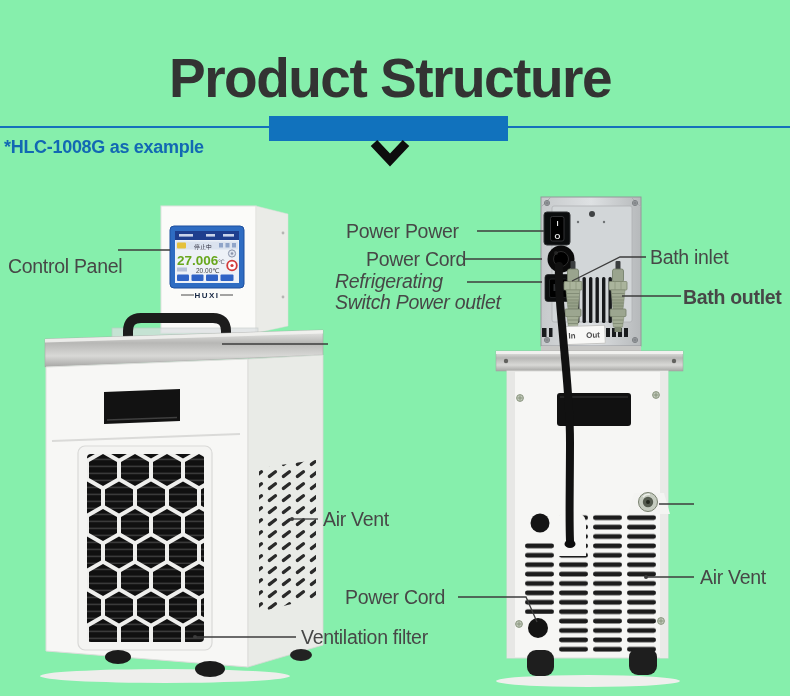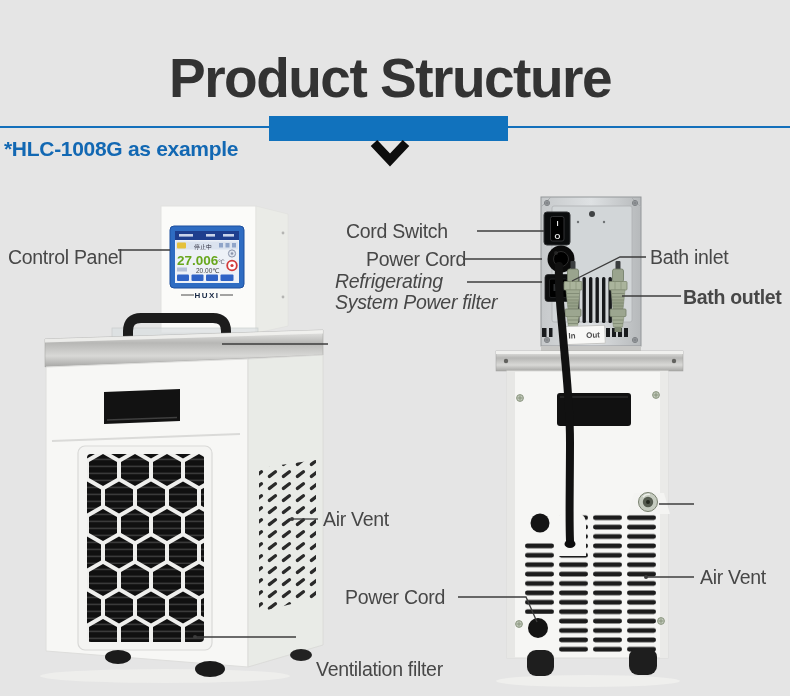--- a/index.html
+++ b/index.html
@@ -1,23 +1,23 @@
 <!DOCTYPE html>
 <html><head>
 <meta charset="utf-8">
 <style>
   html,body{margin:0;padding:0;background:#fff;}
-  .canvas{position:relative;width:790px;height:696px;background:#e5e5e5;overflow:hidden;
+  .canvas{position:relative;width:790px;height:696px;background:#86efac;overflow:hidden;
           font-family:"Liberation Sans","DejaVu Sans",sans-serif;}
   .title{position:absolute;top:46px;left:0;width:790px;text-align:center;
          font-size:55px;font-weight:700;color:#333333;letter-spacing:-1.5px;
          transform:translateX(-5px);white-space:nowrap;}
   .hrline{position:absolute;top:126px;left:0;width:790px;height:2px;background:#1470bb;}
   .hbar{position:absolute;top:116px;left:269px;width:239px;height:25px;background:#1172bd;}
-  .note{position:absolute;top:137px;left:4px;font-size:21px;font-weight:700;color:#1268b3;letter-spacing:-0.3px;}
+  .note{position:absolute;top:137px;left:4px;font-size:18px;font-weight:700;color:#1268b3;letter-spacing:-0.3px;}
   .stage{position:absolute;top:0;left:0;}
   .callout{position:absolute;font-size:19.5px;color:#474747;letter-spacing:-0.3px;line-height:21px;white-space:nowrap;}
   .callout.wrap{white-space:normal;}
 </style>
 </head>
 <body>
 
 <div class="canvas">
 
   <div class="title">Product Structure</div>
@@ -260,23 +260,23 @@
       <polyline points="458,597 526,597 537,622"></polyline>
       <path d="M195,637 H296"></path>
       <path d="M659,504 H694"></path>
       <path d="M646,577 H694"></path>
     </g>
     <circle cx="292" cy="519" r="2" fill="#3c3c3c"></circle>
     <circle cx="195" cy="637" r="2" fill="#3c3c3c"></circle>
     <circle cx="646" cy="577" r="2" fill="#3c3c3c"></circle>
   </svg>
 
-  <div class="callout" style="left:8px;top:247px;">Control Panel</div>
-  <div class="callout" style="left:346px;top:221px;">Cord Switch</div>
+  <div class="callout" style="left:8px;top:256px;">Control Panel</div>
+  <div class="callout" style="left:346px;top:221px;">Power Power</div>
   <div class="callout" style="left:366px;top:249px;">Power Cord</div>
-  <div class="callout" style="left:335px;top:271px;font-style:italic;"><span>Refrigerating</span><br><span>System Power filter</span></div>
+  <div class="callout" style="left:335px;top:271px;font-style:italic;"><span>Refrigerating</span><br><span>Switch Power outlet</span></div>
   <div class="callout" style="left:650px;top:247px;text-align:center;">Bath inlet</div>
   <div class="callout" style="left:683px;top:287px;font-weight:bold;">Bath outlet</div>
   <div class="callout" style="left:323px;top:509px;">Air Vent</div>
   <div class="callout" style="left:345px;top:587px;">Power Cord</div>
-  <div class="callout" style="left:316px;top:627px;margin-top:32px;">Ventilation filter</div>
+  <div class="callout" style="left:301px;top:627px;">Ventilation filter</div>
   <div class="callout" style="left:700px;top:567px;">Air Vent</div>
 </div>
 
 </body></html>

